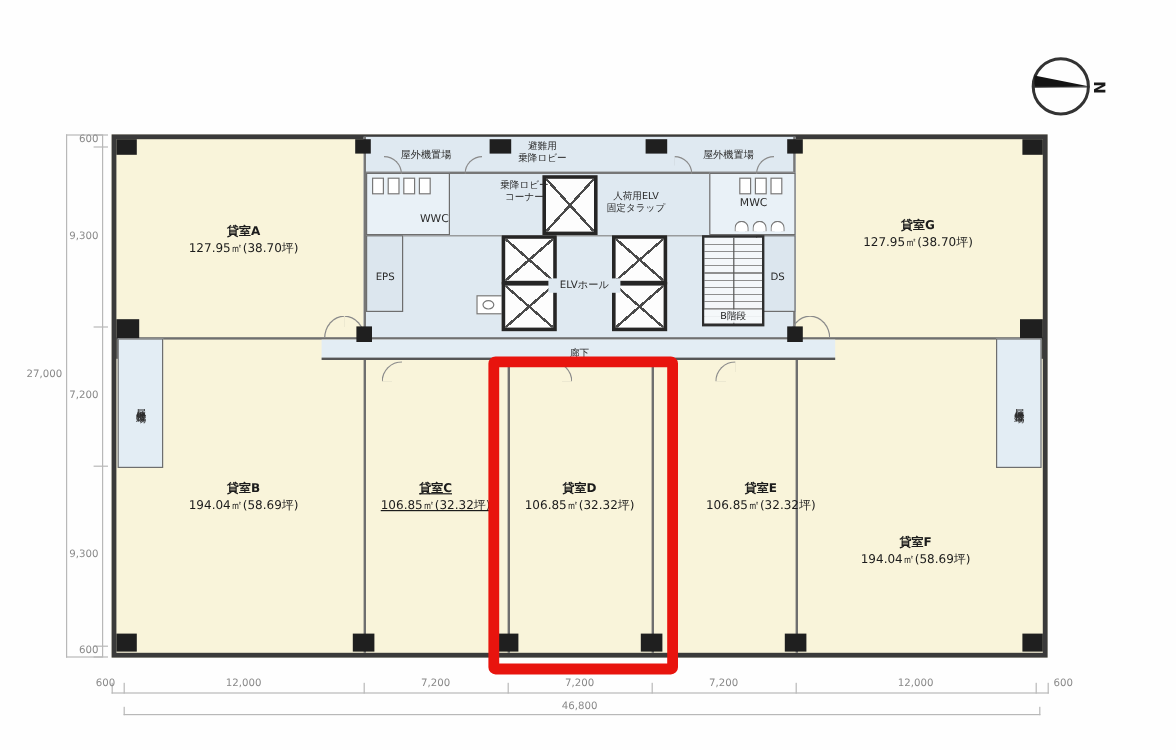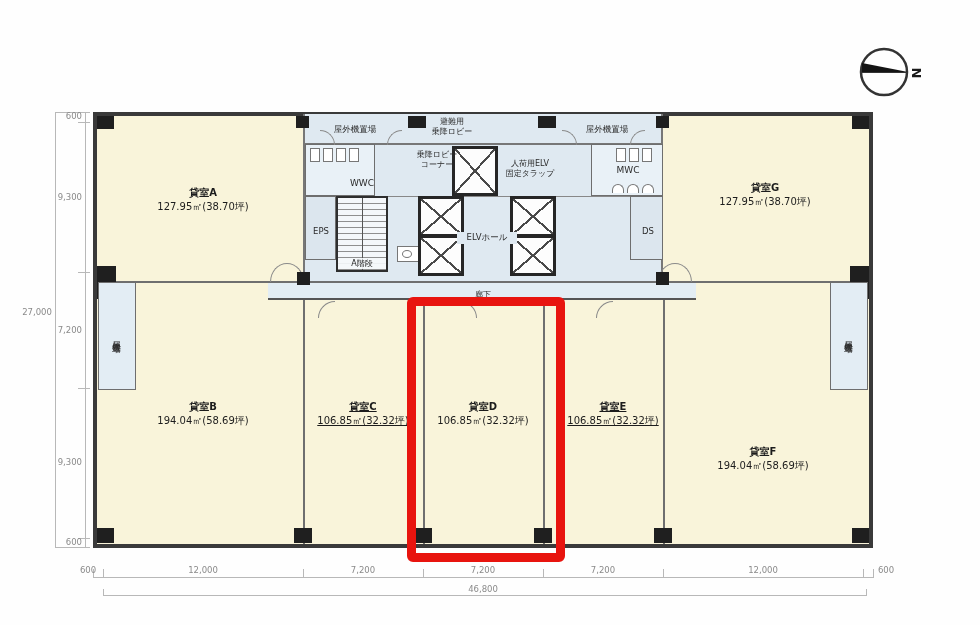--- a/index.html
+++ b/index.html
@@ -110,22 +110,22 @@
   <div class="fx" style="left:349px;top:148px;width:10px;height:14px;"></div>
   <div class="fx" style="left:616px;top:148px;width:10px;height:14px;"></div>
   <div class="fx" style="left:629px;top:148px;width:10px;height:14px;"></div>
   <div class="fx" style="left:642px;top:148px;width:10px;height:14px;"></div>
   <div class="fxarc" style="left:612px;top:184px;width:12px;height:9px;"></div>
   <div class="fxarc" style="left:627px;top:184px;width:12px;height:9px;"></div>
   <div class="fxarc" style="left:642px;top:184px;width:12px;height:9px;"></div>
   <div class="fx" style="left:397px;top:246px;width:26px;height:16px;"></div>
   <div class="fx" style="left:402px;top:250px;width:10px;height:8px;border-radius:50%;"></div>
 
-  <div class="stairs" style="left:336px;top:196px;width:52px;height:76px;">
-    <span class="stlbl">A階段</span>
+  <div class="stairs" style="left:585px;top:196px;width:52px;height:76px;">
+    <span class="stlbl">B階段</span>
   </div>
 
   <div class="shaft" style="left:452px;top:146px;width:46px;height:50px;"></div>
   <div class="shaft" style="left:418px;top:196px;width:46px;height:41px;"></div>
   <div class="shaft" style="left:418px;top:235px;width:46px;height:41px;"></div>
   <div class="shaft" style="left:510px;top:196px;width:46px;height:41px;"></div>
   <div class="shaft" style="left:510px;top:235px;width:46px;height:41px;"></div>
 
   <div class="arc tl" style="left:270px;top:263px;width:17px;height:19px;"></div>
   <div class="arc tr" style="left:287px;top:263px;width:17px;height:19px;"></div>
@@ -167,21 +167,21 @@
     <div class="ar">194.04㎡(58.69坪)</div>
   </div>
   <div class="room" style="left:283px;top:400px;text-decoration:underline;">
     <div class="nm">貸室C</div>
     <div class="ar">106.85㎡(32.32坪)</div>
   </div>
   <div class="room" style="left:403px;top:400px;">
     <div class="nm">貸室D</div>
     <div class="ar">106.85㎡(32.32坪)</div>
   </div>
-  <div class="room" style="left:533px;top:400px;text-decoration:underline;">
+  <div class="room" style="left:554px;top:400px;">
     <div class="nm">貸室E</div>
     <div class="ar">106.85㎡(32.32坪)</div>
   </div>
   <div class="room" style="left:683px;top:400px;margin-top:45px;">
     <div class="nm">貸室F</div>
     <div class="ar">194.04㎡(58.69坪)</div>
   </div>
 
   <div class="hl" style="left:407px;top:297px;width:140px;height:247px;"></div>
 

